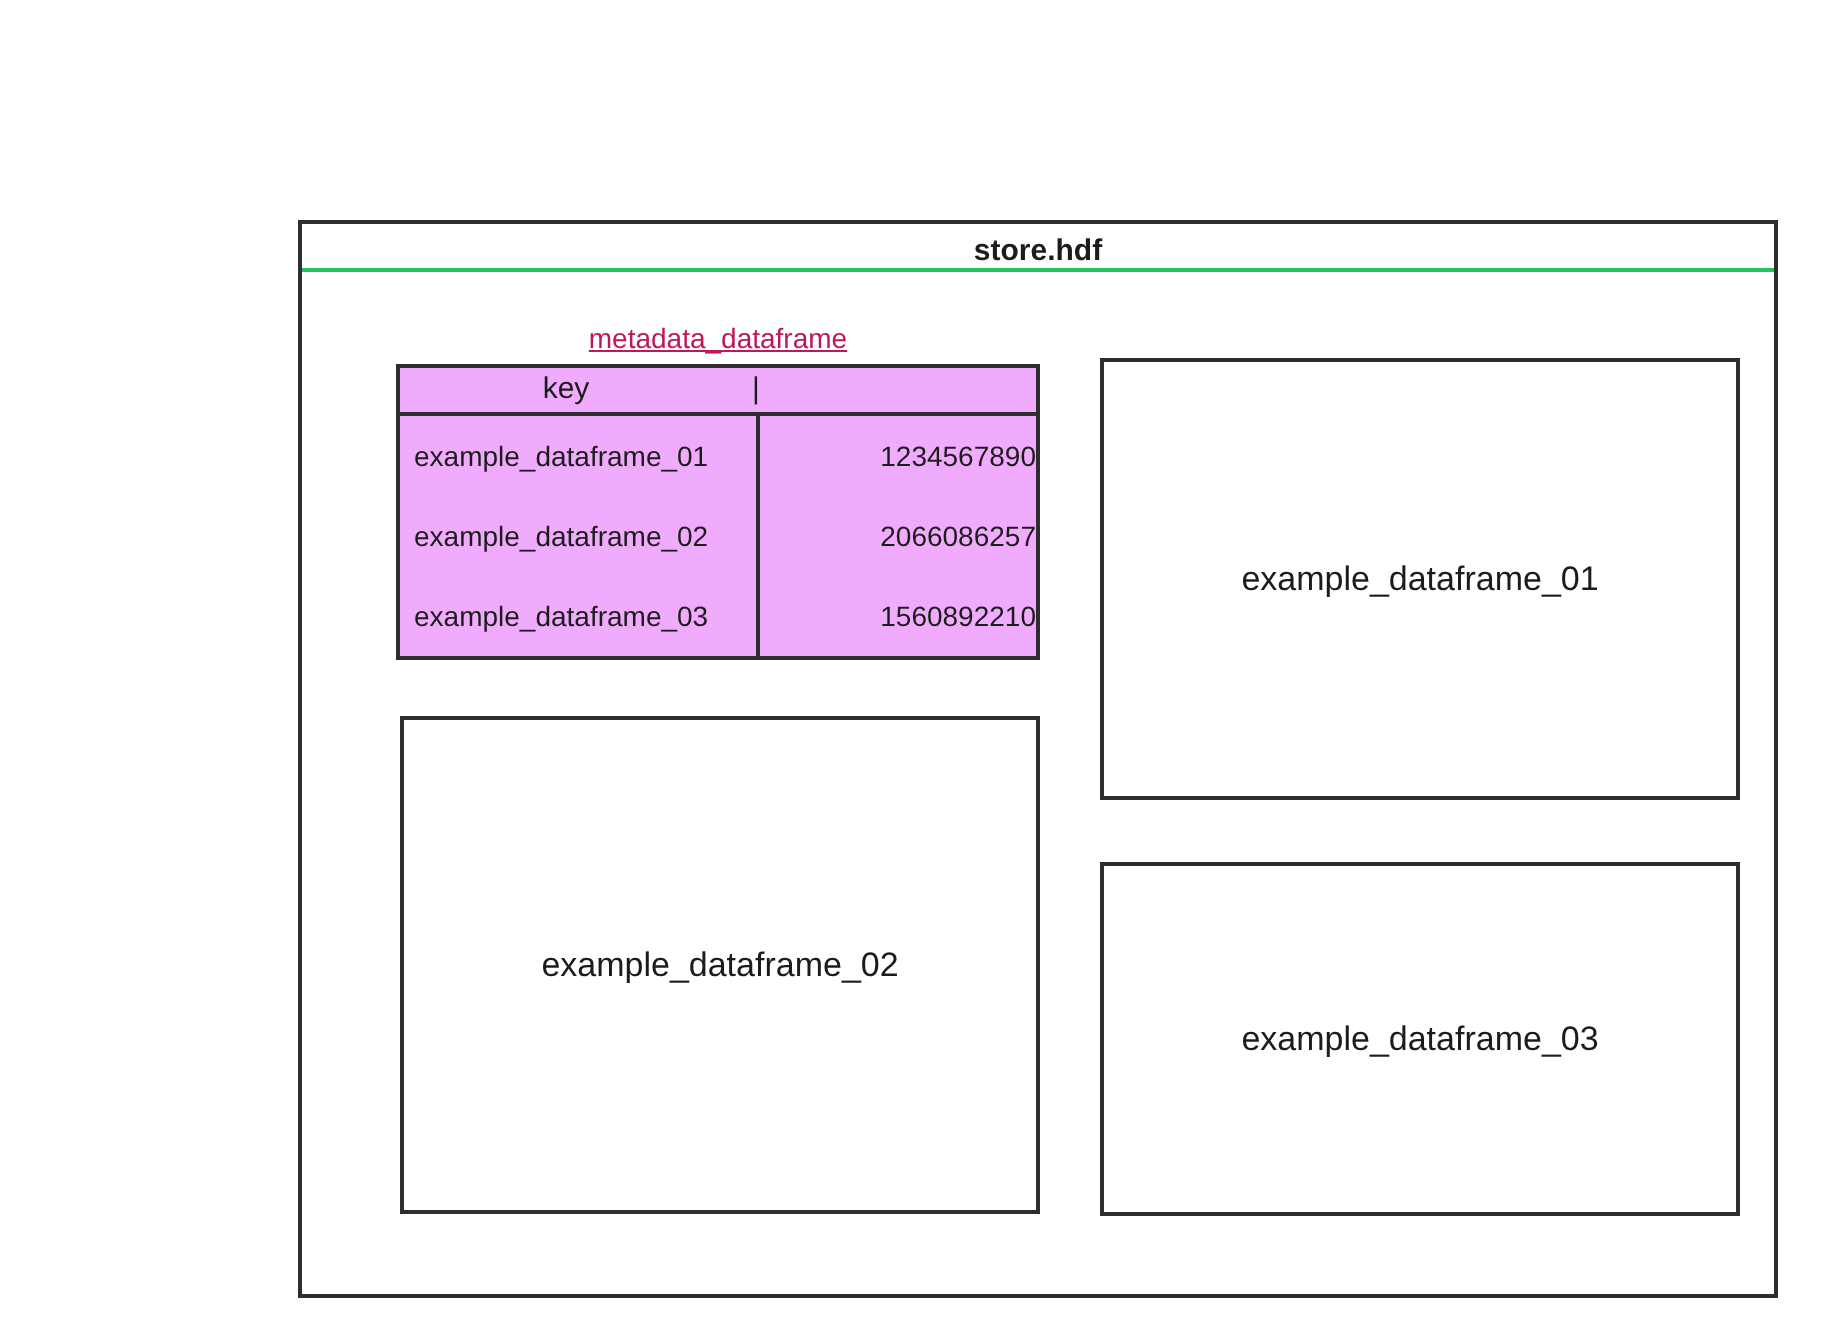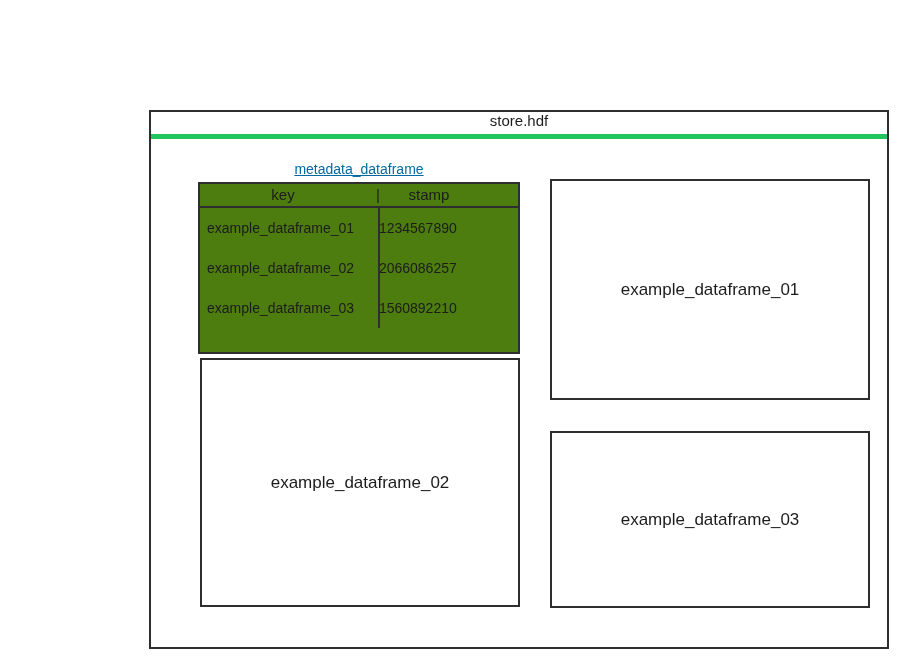--- a/index.html
+++ b/index.html
@@ -22,47 +22,48 @@
     left: 149px;
     top: 110px;
     width: 740px;
     height: 539px;
     border: 2px solid #2e2e2e;
     box-sizing: border-box;
     background: #ffffff;
   }
   .title-bar {
     height: 22px;
-    border-bottom: 5px solid #22c55e;
+    border-bottom: 2px solid #22c55e;
     display: flex;
-    align-items: flex-start;
+    align-items: flex-end;
     justify-content: center;
     font-size: 15px;
+    font-weight: bold;
   }
   
   .meta-label {
     position: absolute;
     left: 198px;
     top: 161px;
     width: 322px;
     text-align: center;
     font-size: 14px;
-    color: #0369a1;
+    color: #be185d;
     text-decoration: underline;
   }
   
   .meta-table {
     position: absolute;
     left: 198px;
     top: 182px;
     width: 322px;
-    height: 172px;
+    height: 148px;
     border: 2px solid #2e2e2e;
     box-sizing: border-box;
-    background: #4d7c0f;
+    background: #f0abfc;
   }
   .meta-header {
     position: relative;
     height: 22px;
     border-bottom: 2px solid #2e2e2e;
     font-size: 15px;
   }
   .meta-header span {
     position: absolute;
     top: 0;
@@ -94,21 +95,21 @@
     width: 178px;
     padding-left: 7px;
     box-sizing: border-box;
     text-align: left;
     white-space: nowrap;
     overflow: hidden;
   }
   .tstamp {
     width: 140px;
     margin-left: 2px;
-    text-align: left;
+    text-align: right;
     white-space: nowrap;
   }
   
   .df-box {
     position: absolute;
     border: 2px solid #2e2e2e;
     box-sizing: border-box;
     display: flex;
     align-items: center;
     justify-content: center;
@@ -129,21 +130,20 @@
       <span>store.hdf</span>
     </div>
   </div>
 
   <div class="meta-label">metadata_dataframe</div>
 
   <div class="meta-table">
     <div class="meta-header">
       <span class="hdr-key">key</span>
       <span class="hdr-pipe">|</span>
-      <span class="hdr-stamp">stamp</span>
     </div>
     <div class="meta-body">
       <div class="col-divider"></div>
       <div class="trow">
         <div class="tkey">example_dataframe_01</div>
         <div class="tstamp">1234567890</div>
       </div>
       <div class="trow">
         <div class="tkey">example_dataframe_02</div>
         <div class="tstamp">2066086257</div>

